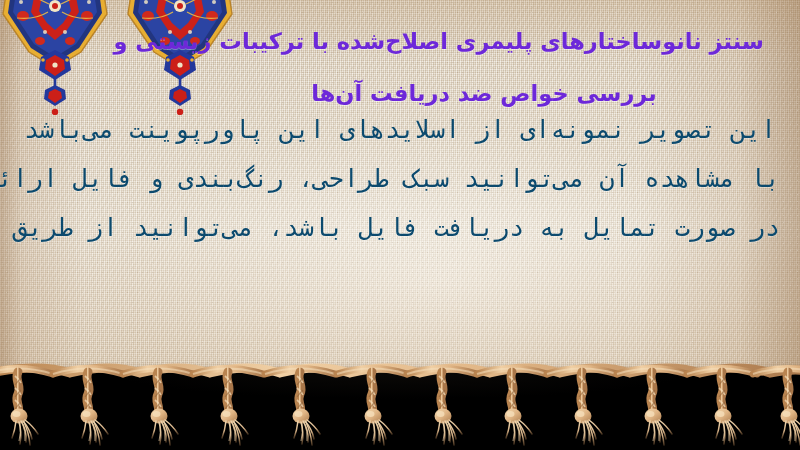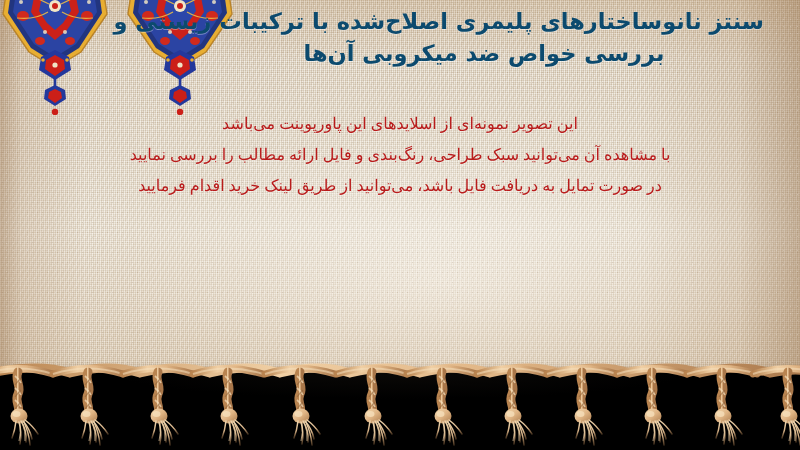--- a/index.html
+++ b/index.html
@@ -119,39 +119,40 @@
     right: 36px;
     top: 6px;
     width: 560px;
     text-align: center;
     direction: rtl;
   }
   .title-line {
     font-family: "DejaVu Sans", sans-serif;
     font-size: 22.5px;
     font-weight: 700;
-    color: #0c4a6e;
+    color: #6d28d9;
     line-height: 1.42;
     letter-spacing: -0.2px;
     text-shadow: 0 1px 0 rgba(255,255,255,.35);
     white-space: nowrap;
+    margin-top: 20px;
   }
   .body-block {
     position: absolute;
     right: 20px;
     top: 108px;
     width: 760px;
     text-align: center;
     direction: rtl;
   }
   .body-line {
-    font-family: Liberation Serif, serif;
-    font-size: 16px;
+    font-family: Liberation Mono, monospace;
+    font-size: 25px;
     font-weight: 400;
-    color: #b91c1c;
+    color: #0c4a6e;
     line-height: 1.95;
     letter-spacing: -0.1px;
     text-shadow: 0 1px 0 rgba(255,255,255,.30);
     white-space: nowrap;
   }
 </style>
 </head>
 <body>
 
 <div id="slide">
@@ -234,21 +235,21 @@
         <use href="#medallion"></use>
       </g>
       <g transform="translate(180,76)">
         <use href="#pendant"></use>
       </g>
     </svg>
   </div>
 
   <div class="title-block">
     <div class="title-line">سنتز نانوساختارهای پلیمری اصلاح‌شده با ترکیبات زیستی و</div>
-    <div class="title-line">بررسی خواص ضد میکروبی آن‌ها</div>
+    <div class="title-line">بررسی خواص ضد دریافت آن‌ها</div>
   </div>
 
   <div class="body-block">
     <div class="body-line">این تصویر نمونه‌ای از اسلایدهای این پاورپوینت می‌باشد</div>
     <div class="body-line">با مشاهده آن می‌توانید سبک طراحی، رنگ‌بندی و فایل ارائه مطالب را بررسی نمایید</div>
     <div class="body-line">در صورت تمایل به دریافت فایل باشد، می‌توانید از طریق لینک خرید اقدام فرمایید</div>
   </div>
 
   <div class="band-edge"></div>
   <div class="black-band"></div>

